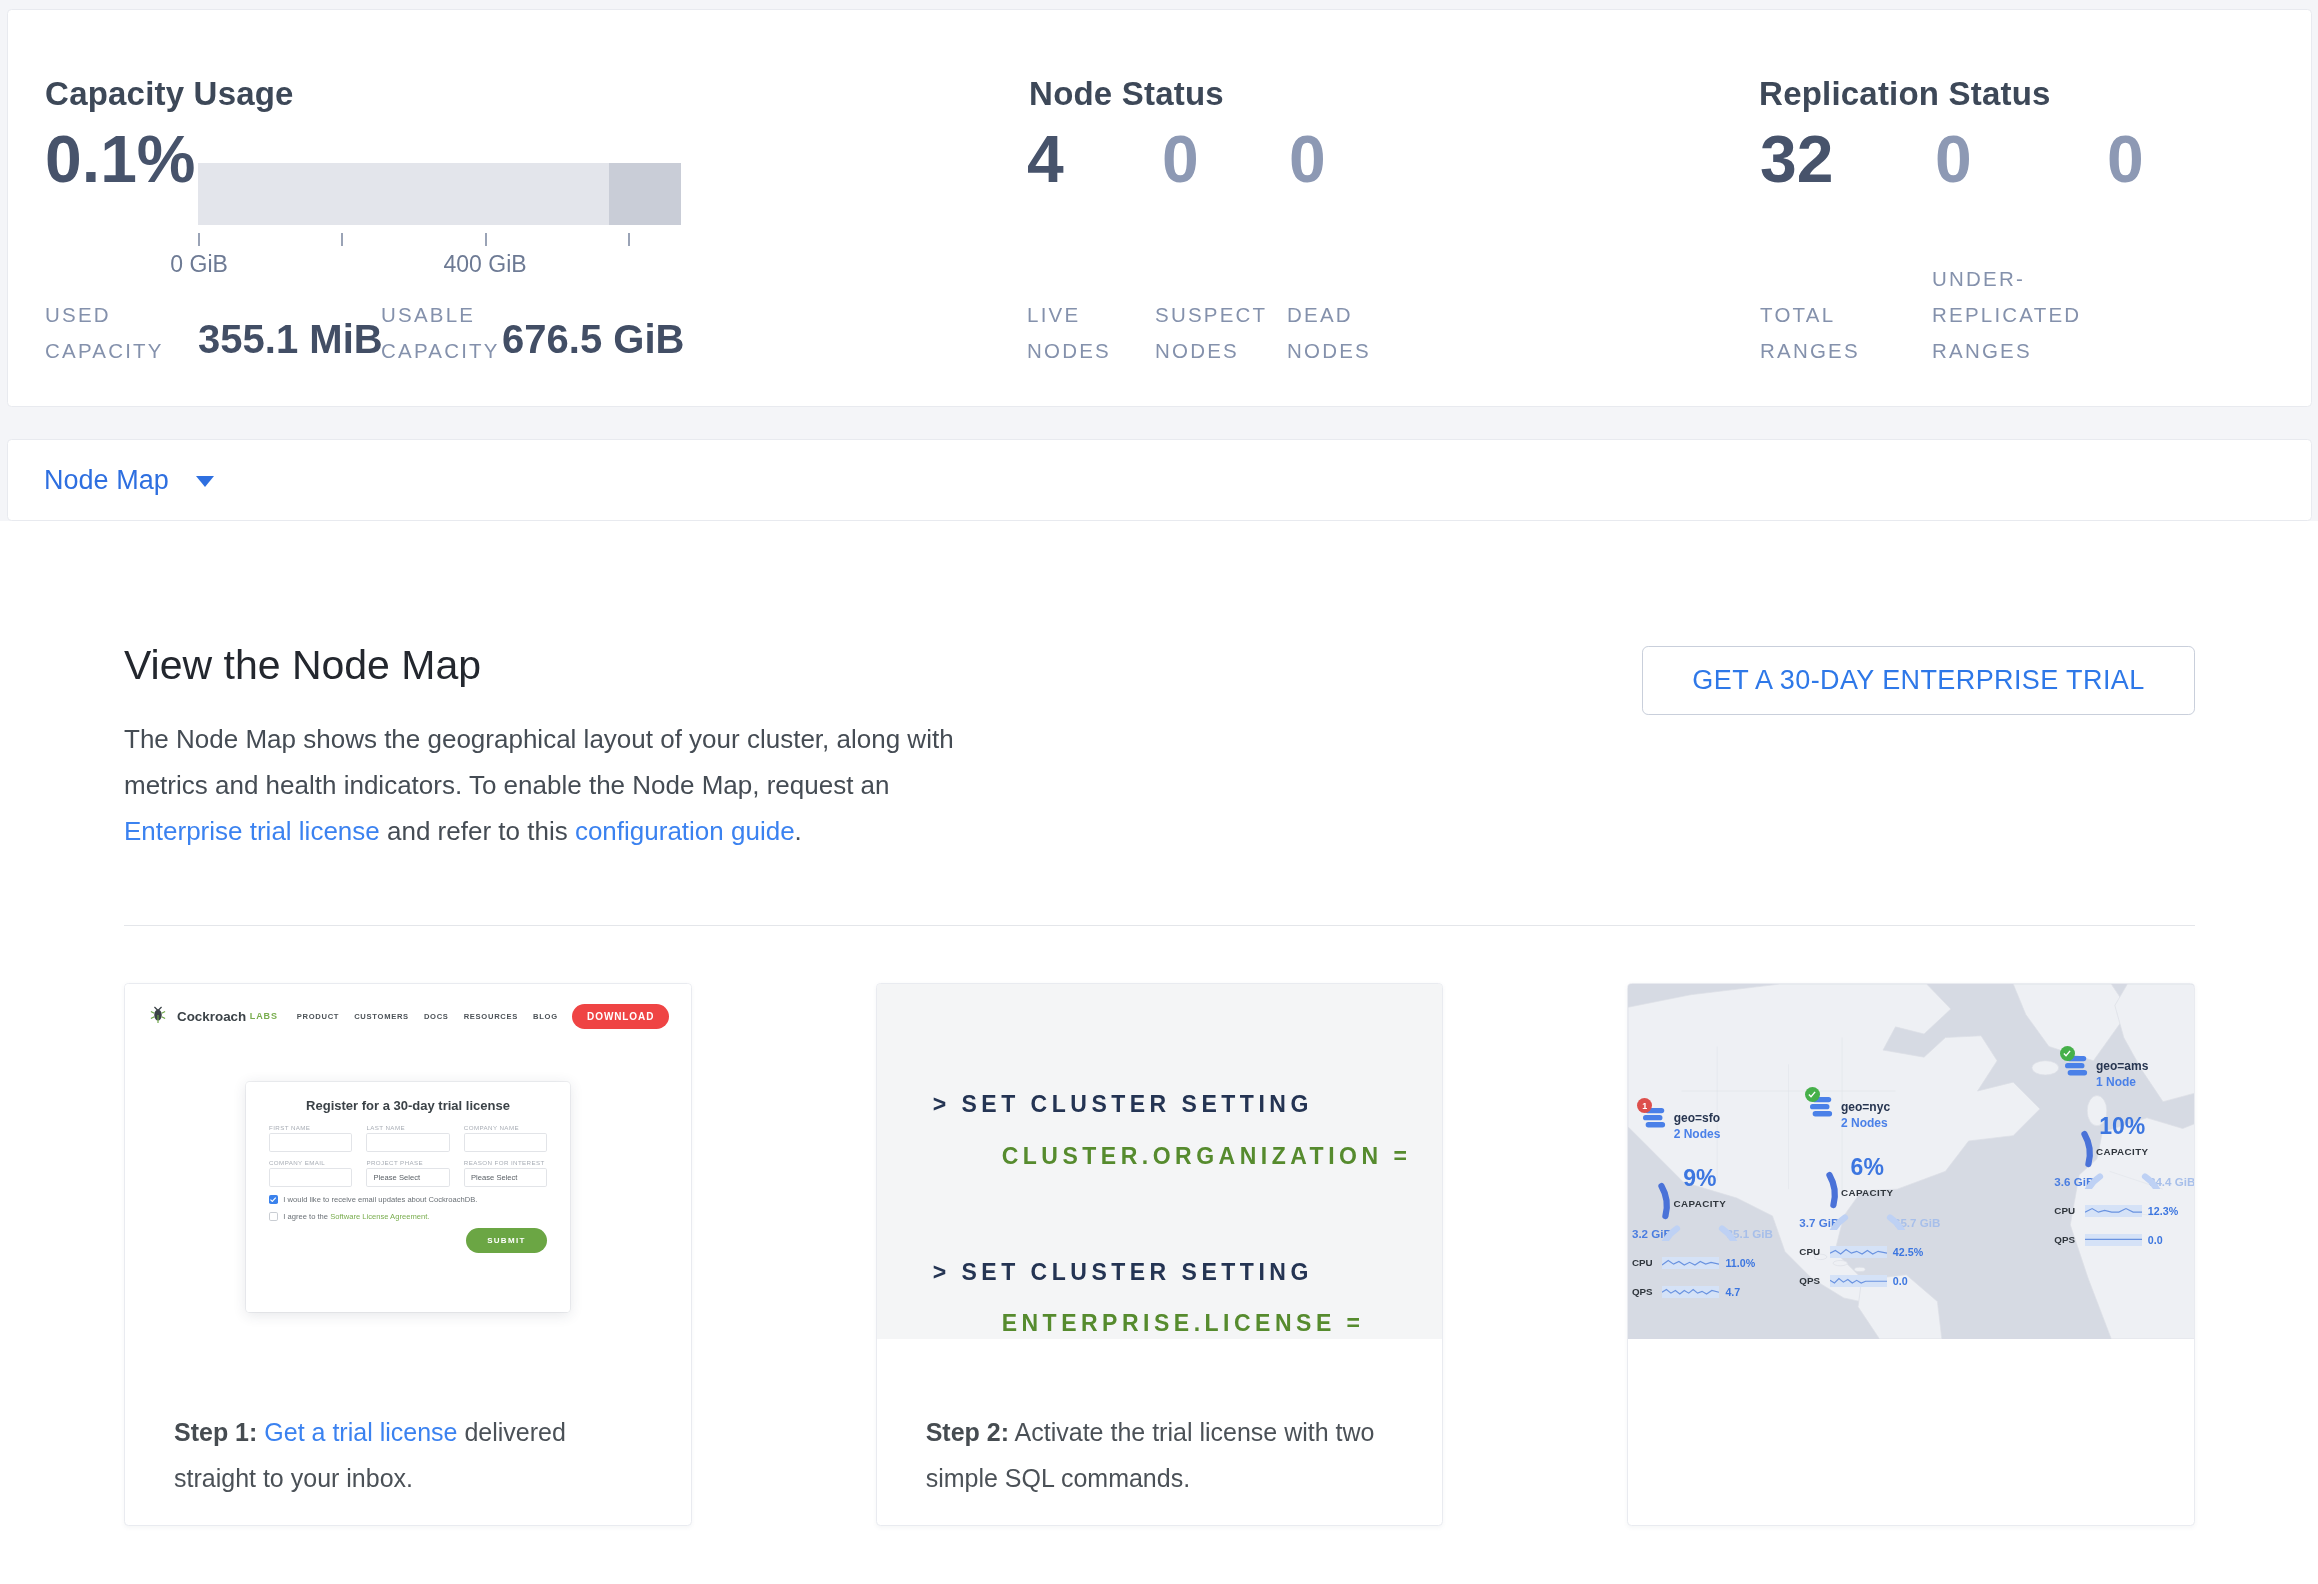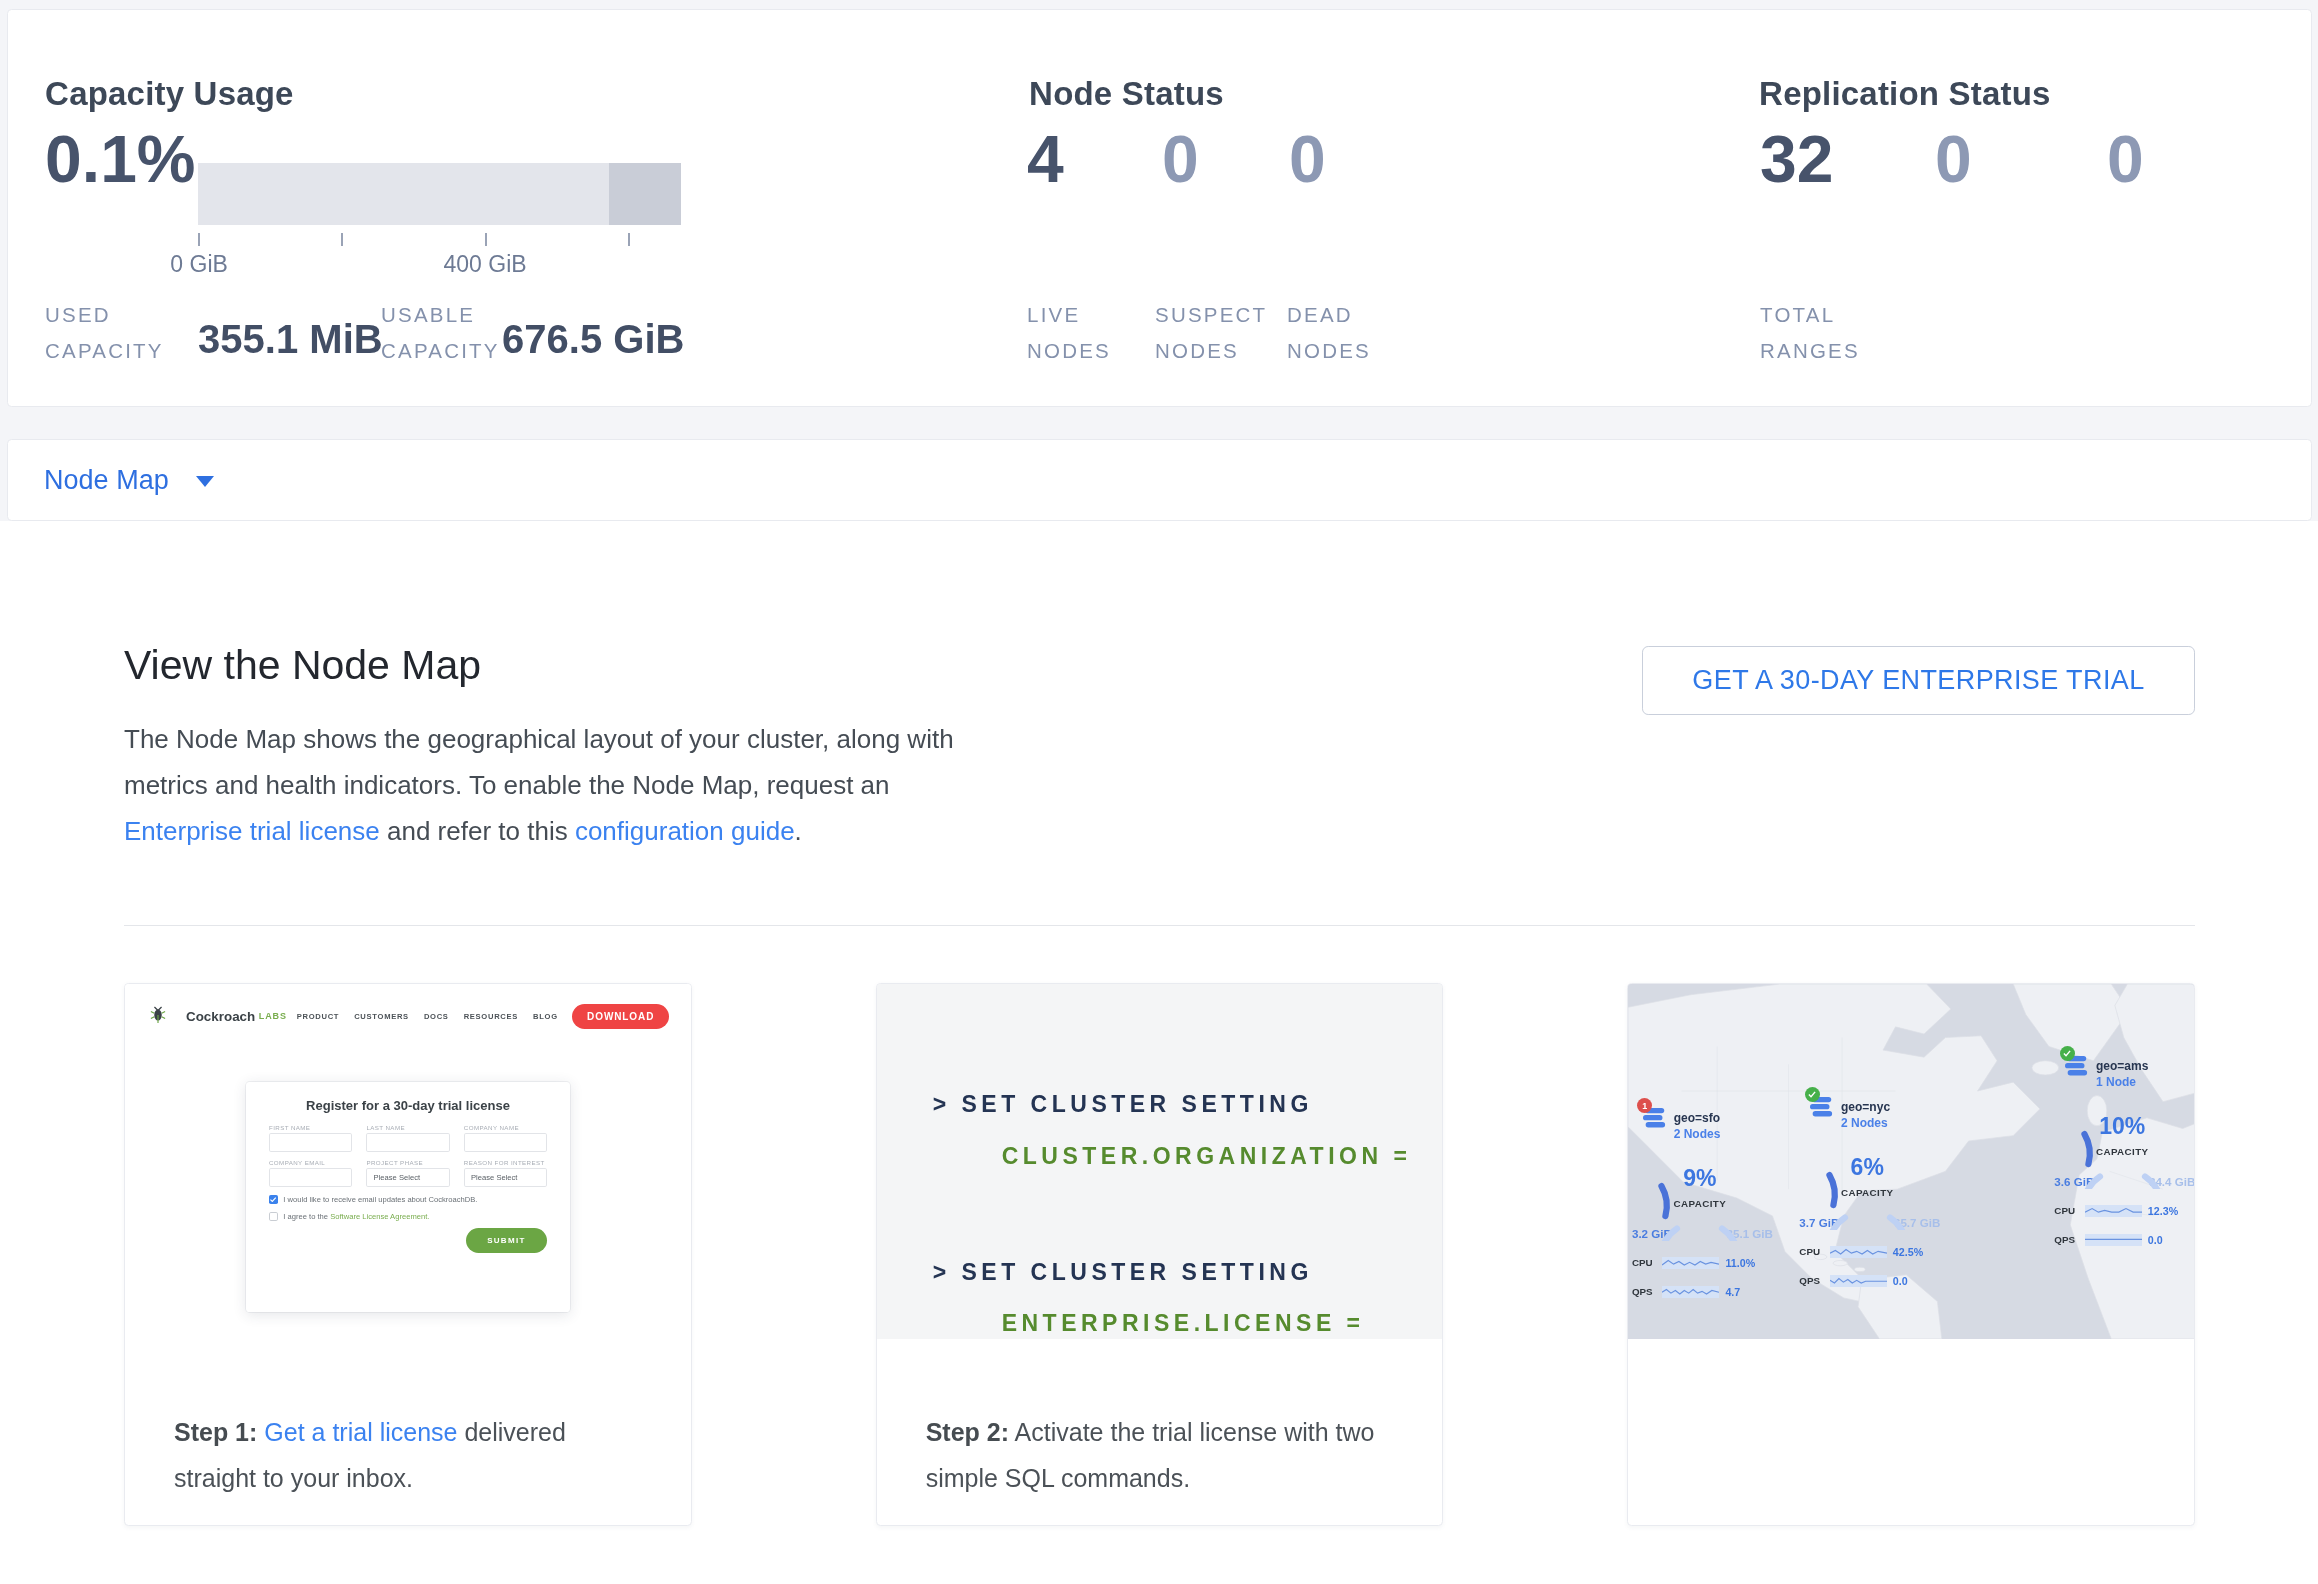--- a/index.html
+++ b/index.html
@@ -65,21 +65,21 @@
   .bind-link:empty { display:none; }
 
   
   .sql-media { background:#f4f5f6; }
   .code-line { position:absolute; font-weight:700; font-size:23px; letter-spacing:4.5px; white-space:nowrap; color:#243453; }
   .code-line.arg { color:#568b2e; }
 
   
   .mini { position:absolute; inset:0; background:#fff; }
   .mini-head { position:absolute; top:19.6px; left:25px; right:21.4px; display:flex; align-items:center; }
-  .mini-logo-name { font-size:13.4px; font-weight:700; color:#3b4247; margin-left:20px; }
+  .mini-logo-name { font-size:13.4px; font-weight:700; color:#3b4247; margin-left:11px; }
   .mini-logo-labs { font-size:9px; font-weight:700; color:#79ad4e; letter-spacing:0.9px; margin-left:3.6px; }
   .mini-nav { margin-left:auto; display:flex; align-items:center; gap:15px; }
   .mini-nav-item { font-size:7.6px; font-weight:700; letter-spacing:0.7px; color:#4c5257; }
   .mini-download {
     margin-left:14.3px; background:#ef4444; color:#fff; font-size:10px; font-weight:700;
     letter-spacing:0.9px; padding:7.1px 15px; border-radius:12.5px;
   }
   .mini-form {
     position:absolute; left:121px; top:98px; width:324px; height:230px; background:#fff;
     border-radius:3.6px; box-shadow:0 2.7px 14.3px rgba(40,50,70,.12), 0 0 0 0.9px #f1f2f4;
@@ -150,20 +150,21 @@
     <div class="big-num muted" style="left:1281px;">0</div>
     <div class="stat-label" style="left:1019px; top:287px; width:116px;">LIVE NODES</div>
     <div class="stat-label" style="left:1147px; top:287px; width:129px;">SUSPECT NODES</div>
     <div class="stat-label" style="left:1279px; top:287px; width:116px;">DEAD NODES</div>
 
     <h3 class="stat-title" style="left:1751px;">Replication Status</h3>
     <div class="big-num" style="left:1752px;">32</div>
     <div class="big-num muted" style="left:1927px;">0</div>
     <div class="big-num muted" style="left:2099px;">0</div>
     <div class="stat-label" style="left:1752px; top:287px; width:143px;">TOTAL RANGES</div>
+    <div class="stat-label" style="left:1924px; top:251px; width:178px;">UNDER-REPLICATED RANGES</div>
   </section>
 
   <div class="top-gap"></div>
 
   <section class="nodemap-bar">
     <span class="nodemap-label">Node Map</span>
     <span class="caret-down"></span>
   </section>
 </div>
 

